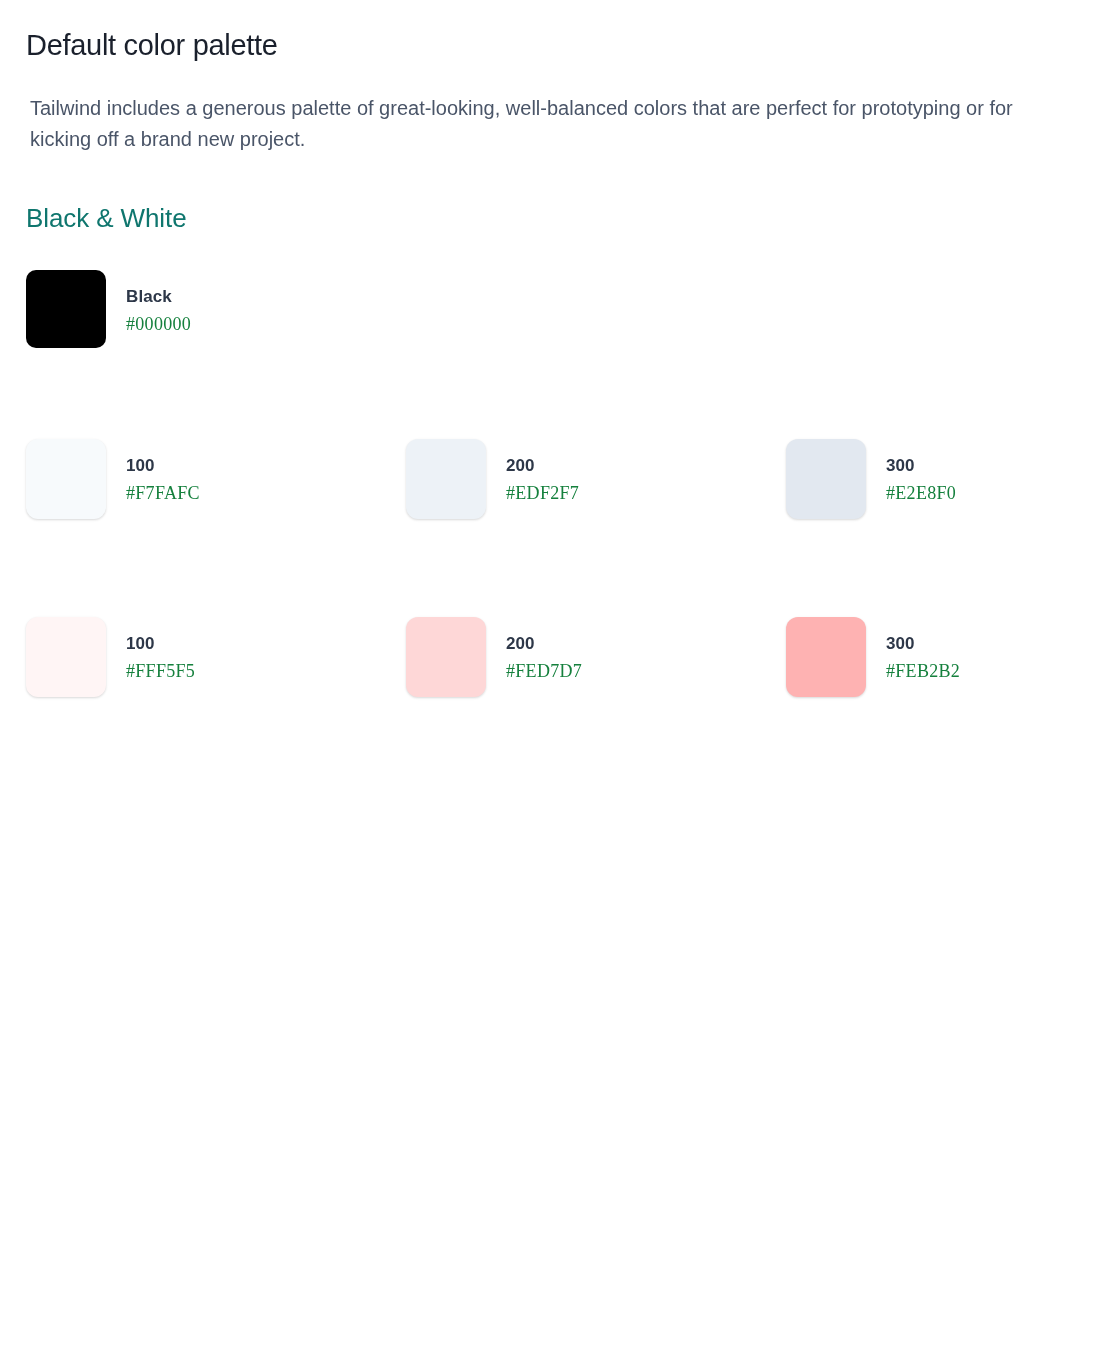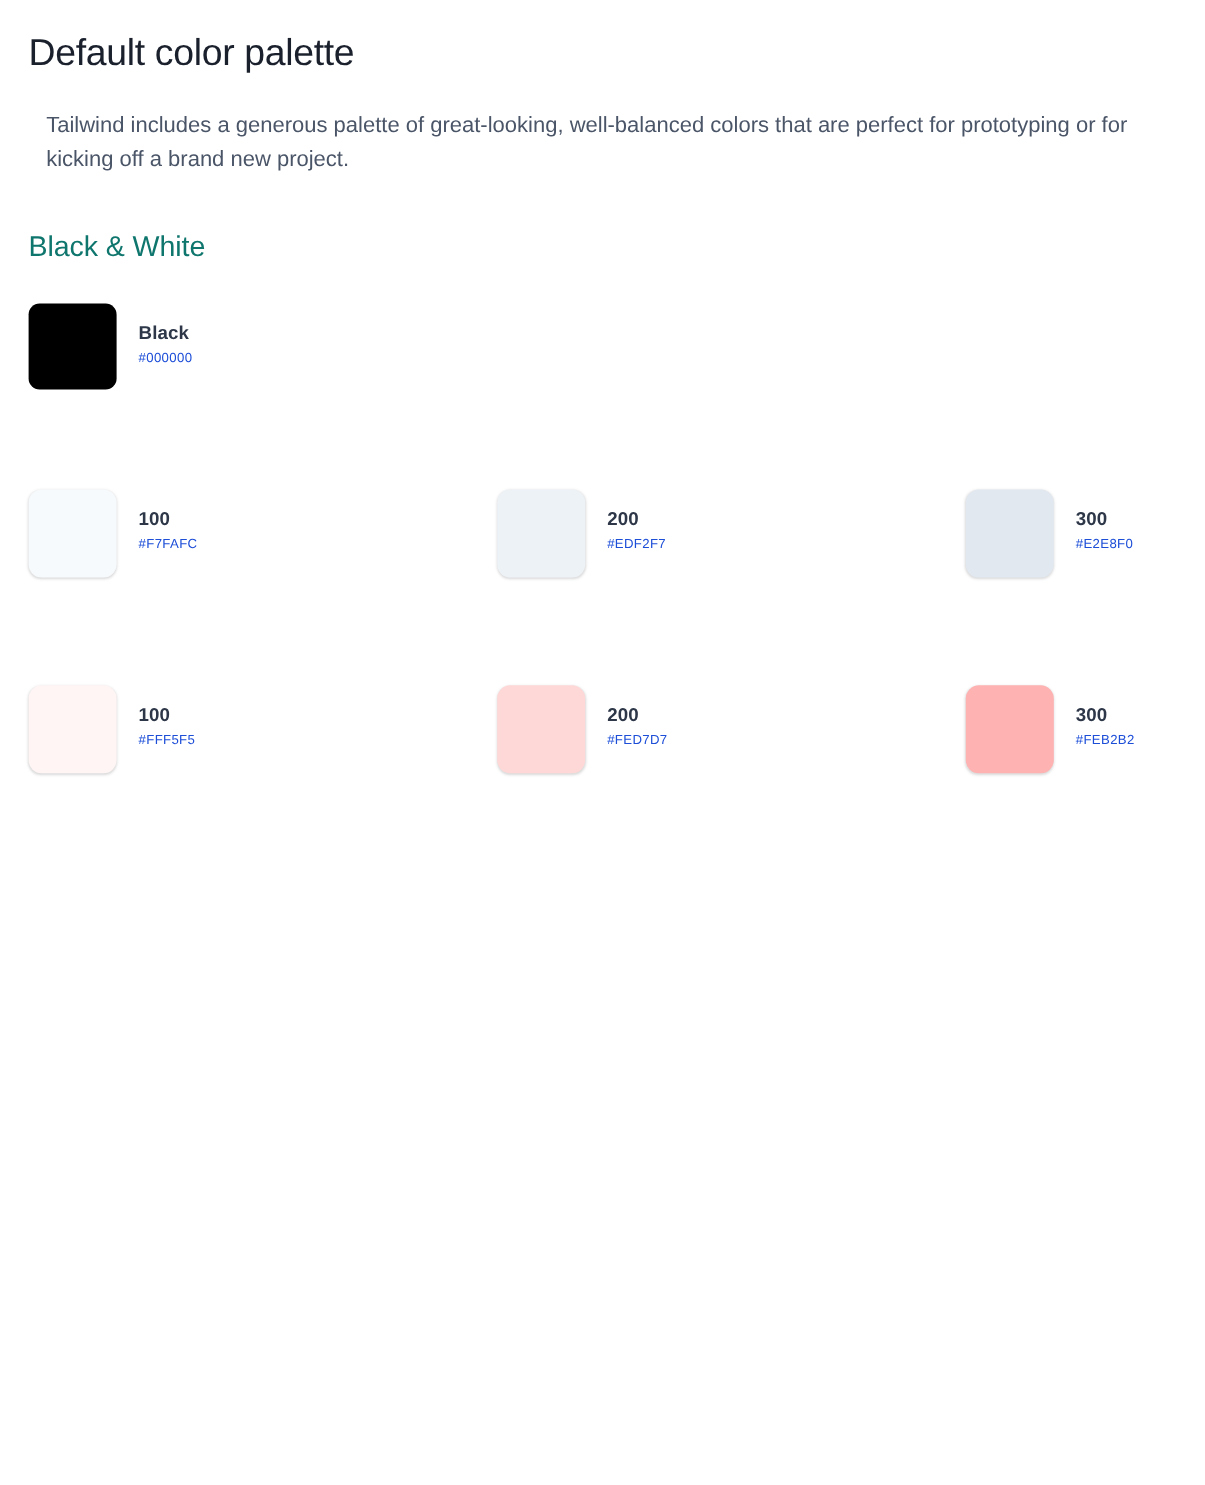--- a/index.html
+++ b/index.html
@@ -16,34 +16,34 @@
     -webkit-font-smoothing: antialiased;
     color: #1A202C;
     overflow: hidden;
   }
 
   .page {
     padding: 28px 26px 0 26px;
   }
 
   .page-title {
-    font-size: 34px;
+    font-size: 29px;
     font-weight: 400;
     line-height: 1.2;
     letter-spacing: -0.3px;
     color: #1A202C;
     margin: 0 0 30px 0;
   }
 
   .intro {
     font-size: 20px;
     line-height: 1.55;
     font-weight: 400;
     color: #4A5568;
-    margin: 0 0 48px 16px;
+    margin: 0 0 48px 4px;
     max-width: 1050px;
   }
 
   .section {
     margin-bottom: 4px;
   }
   .section.gray-sec { margin-top: 56px; }
   .section.red-sec  { margin-top: 65px; }
 
   .section-title {
@@ -54,21 +54,20 @@
     color: #0f766e;
     margin: 0 0 36px 0;
   }
 
   .swatch-grid {
     display: grid;
     grid-template-columns: repeat(3, 380px);
     grid-auto-rows: 113px;
     grid-auto-flow: column;
     align-content: start;
-    gap: 46px;
   }
   .swatch-grid.bw {
     grid-auto-rows: 113px;
     grid-auto-flow: row;
   }
 
   .swatch-row {
     display: flex;
     align-items: flex-start;
   }
@@ -92,26 +91,27 @@
     min-width: 0;
   }
   .chip-name {
     font-size: 17px;
     font-weight: 700;
     line-height: 1.35;
     color: #2D3748;
     letter-spacing: 0.1px;
   }
   .chip-hex {
-    font-size: 12px;
+    font-size: 18px;
     font-weight: 400;
     line-height: 1.45;
-    color: #1d4ed8;
+    color: #15803d;
     letter-spacing: 0.3px;
     margin-top: 2px;
+    font-family: Liberation Serif, serif;
   }
 </style>
 </head>
 <body>
 
 <div class="page">
 
   <h1 class="page-title">Default color palette</h1>
 
   <p class="intro">Tailwind includes a generous palette of great-looking, well-balanced colors that are perfect for prototyping or for kicking off a brand new project.</p>

